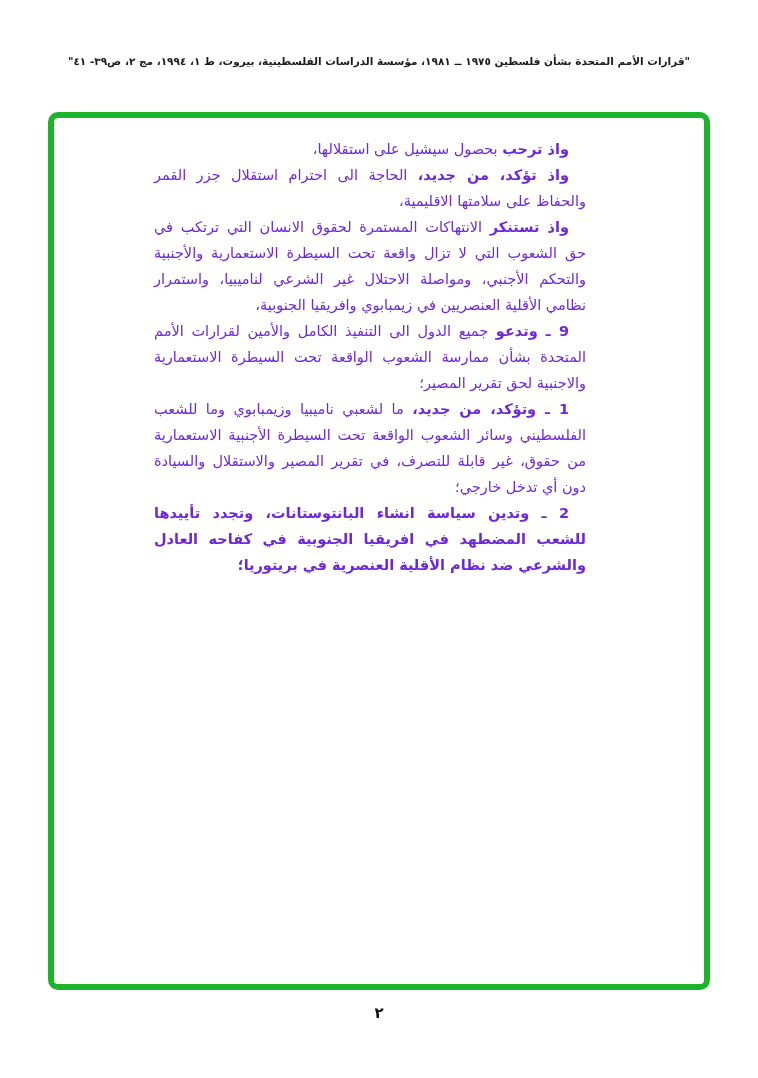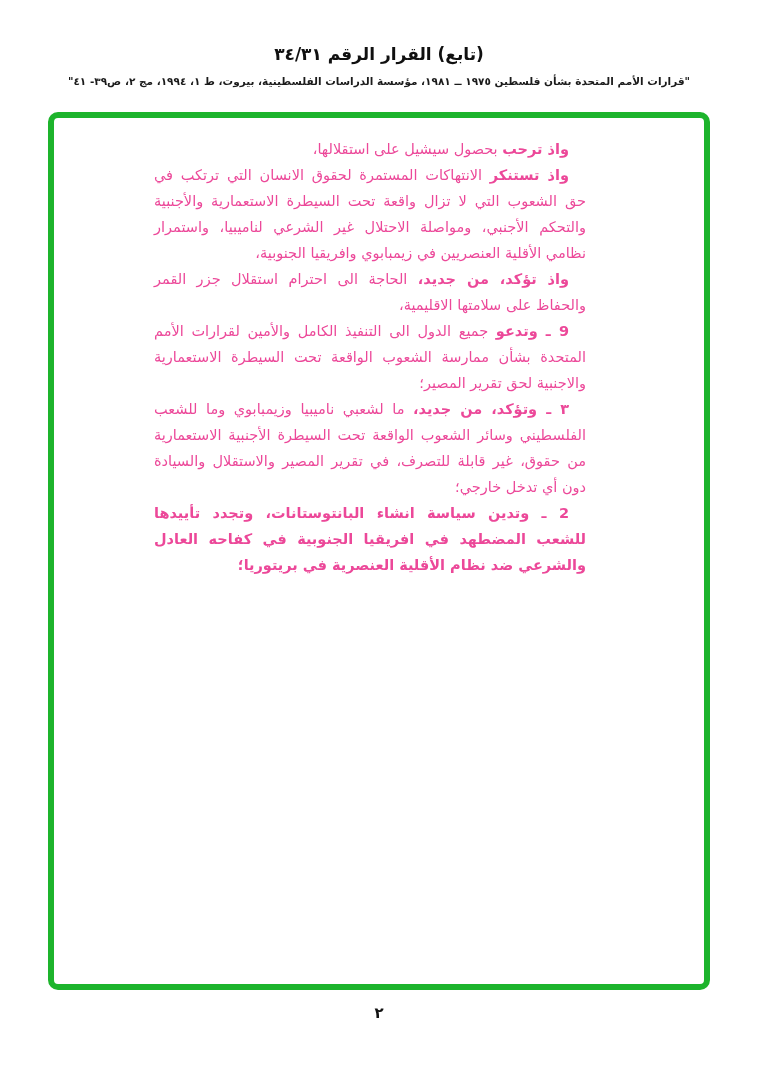--- a/index.html
+++ b/index.html
@@ -40,21 +40,21 @@
   }
   .doc-body {
     position: absolute;
     top: 136px;
     right: 172px;
     width: 432px;
     direction: rtl;
     text-align: justify;
     font-size: 14.5px;
     line-height: 26px;
-    color: #ec4899;
+    color: #6d28d9;
   }
   .doc-body p {
     margin: 0;
     padding: 0;
     text-indent: 17px;
   }
   .lead { font-weight: bold; }
   .bold-para { font-weight: bold; }
   .page-number {
     position: absolute;
@@ -62,28 +62,27 @@
     text-align: center;
     font-size: 15px;
     font-weight: bold;
     color: #111;
   }
 </style>
 </head>
 <body>
 
 <div class="header">
-  <div class="doc-title">(تابع) القرار الرقم ٣٤/٣١</div>
   <div class="doc-source">"قرارات الأمم المتحدة بشأن فلسطين ١٩٧٥ ــ ١٩٨١، مؤسسة الدراسات الفلسطينية، بيروت، ط ١، ١٩٩٤، مج ٢، ص٣٩- ٤١"</div>
 </div>
 
 <div class="highlight-box"></div>
 
 <div class="doc-body">
   <p><span class="lead">واذ ترحب</span><span> بحصول سيشيل على استقلالها،</span></p>
+  <p><span class="lead">واذ تؤكد، من جديد،</span><span> الحاجة الى احترام استقلال جزر القمر والحفاظ على سلامتها الاقليمية،</span></p>
   <p><span class="lead">واذ تستنكر</span><span> الانتهاكات المستمرة لحقوق الانسان التي ترتكب في حق الشعوب التي لا تزال واقعة تحت السيطرة الاستعمارية والأجنبية والتحكم الأجنبي، ومواصلة الاحتلال غير الشرعي لناميبيا، واستمرار نظامي الأقلية العنصريين في زيمبابوي وافريقيا الجنوبية،</span></p>
-  <p><span class="lead">واذ تؤكد، من جديد،</span><span> الحاجة الى احترام استقلال جزر القمر والحفاظ على سلامتها الاقليمية،</span></p>
   <p><span class="lead">9 ـ وتدعو</span><span> جميع الدول الى التنفيذ الكامل والأمين لقرارات الأمم المتحدة بشأن ممارسة الشعوب الواقعة تحت السيطرة الاستعمارية والاجنبية لحق تقرير المصير؛</span></p>
-  <p><span class="lead">٣ ـ وتؤكد، من جديد،</span><span> ما لشعبي ناميبيا وزيمبابوي وما للشعب الفلسطيني وسائر الشعوب الواقعة تحت السيطرة الأجنبية الاستعمارية من حقوق، غير قابلة للتصرف، في تقرير المصير والاستقلال والسيادة دون أي تدخل خارجي؛</span></p>
+  <p><span class="lead">1 ـ وتؤكد، من جديد،</span><span> ما لشعبي ناميبيا وزيمبابوي وما للشعب الفلسطيني وسائر الشعوب الواقعة تحت السيطرة الأجنبية الاستعمارية من حقوق، غير قابلة للتصرف، في تقرير المصير والاستقلال والسيادة دون أي تدخل خارجي؛</span></p>
   <p class="bold-para"><span class="lead">2 ـ وتدين</span><span> سياسة انشاء البانتوستانات، وتجدد تأييدها للشعب المضطهد في افريقيا الجنوبية في كفاحه العادل والشرعي ضد نظام الأقلية العنصرية في بريتوريا؛</span></p>
 </div>
 
 <div class="page-number">٢</div>
 
 </body></html>

